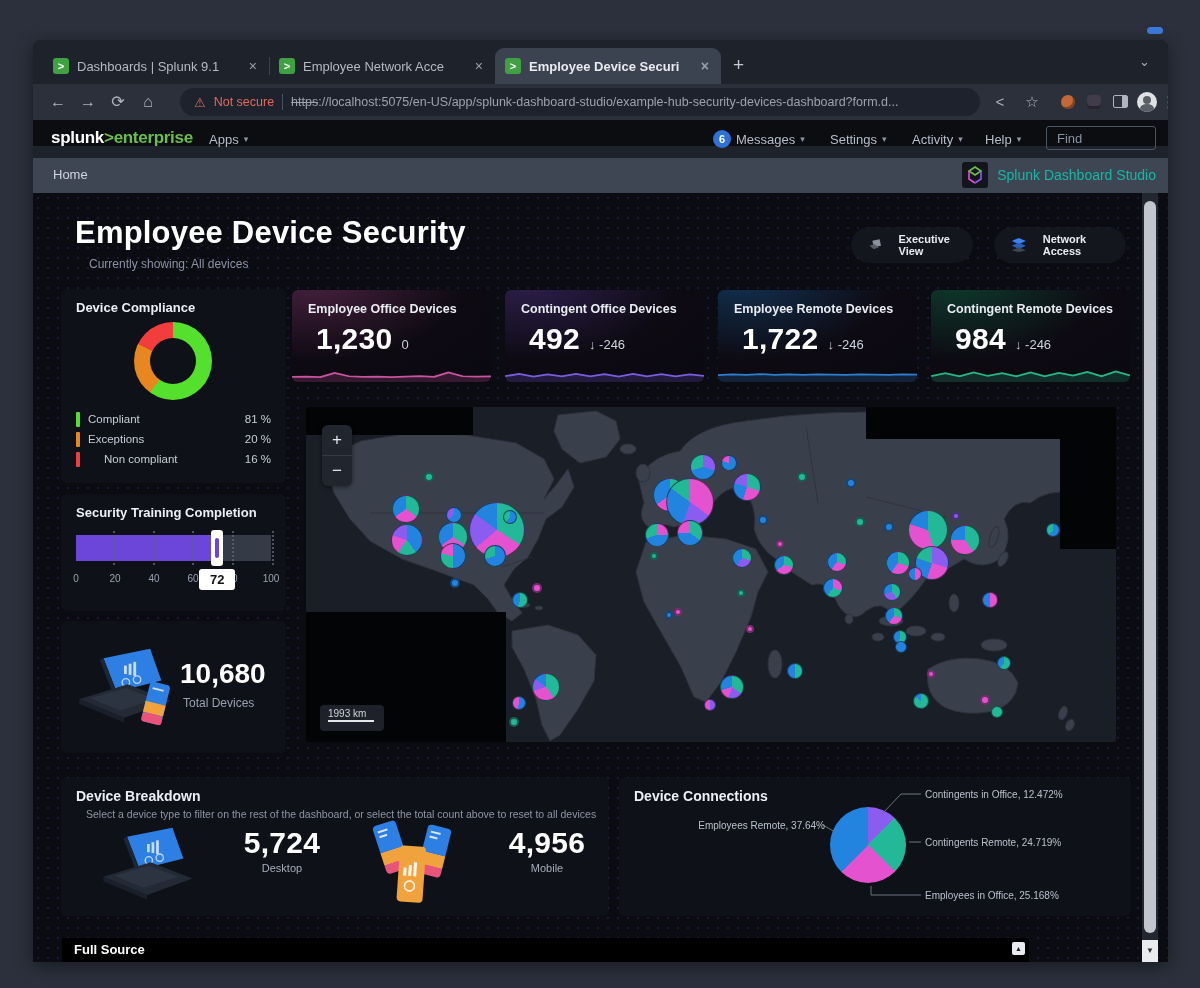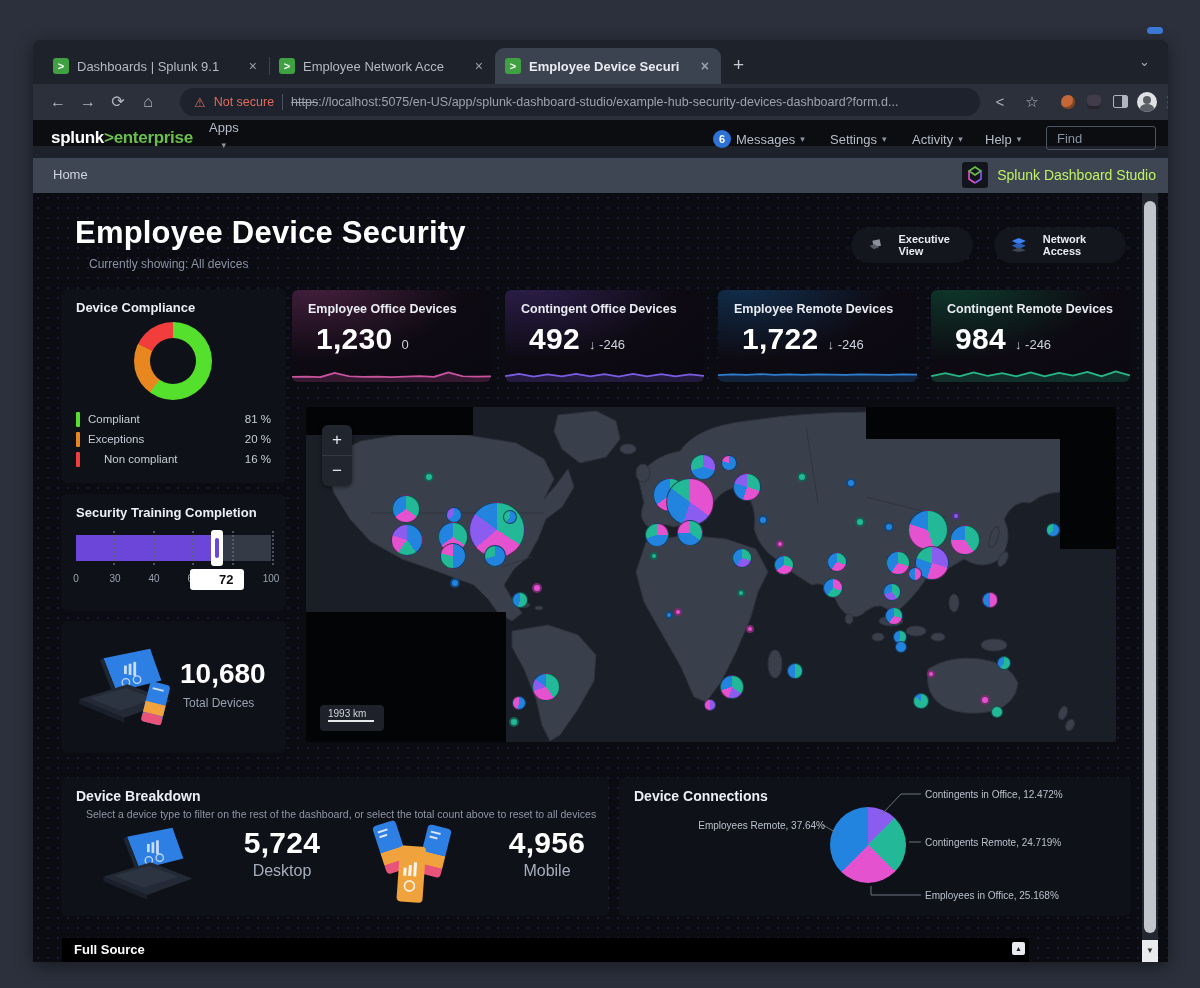--- a/index.html
+++ b/index.html
@@ -41,21 +41,21 @@
   .slogo .g{color:#6abf4b;}
   .snav{position:absolute;top:0;height:38px;display:flex;align-items:center;color:#b6bdc8;font-size:13px;gap:5px;}
   .badge{width:18px;height:18px;border-radius:50%;background:#2e72d8;color:#fff;font-size:11px;font-weight:bold;line-height:18px;text-align:center;}
   .caret{font-size:9px;color:#8d95a1;}
   .findbox{position:absolute;left:1013px;top:6px;width:110px;height:24px;border:1px solid #4a5566;border-radius:3px;color:#8a93a3;font-size:13px;line-height:24px;padding-left:10px;box-sizing:border-box;}
   
   .homebar{position:absolute;left:0;top:118px;width:100%;height:35px;background:#3e4653;}
   .home-lbl{position:absolute;left:20px;top:9px;color:#cfd5df;font-size:13px;}
   .studio{position:absolute;right:12px;top:4px;display:flex;align-items:center;gap:9px;}
   .studio-ic{width:26px;height:26px;background:#12151b;border-radius:3px;}
-  .studio-lbl{color:#bef264;font-size:14px;}
+  .studio-lbl{color:#14b8a6;font-size:14px;}
   
   .dash{position:absolute;left:0;top:153px;width:1135px;height:769px;background-color:#0a0c12;
         background-image:radial-gradient(rgba(111,66,214,0.20) 1px,transparent 1.4px);background-size:10px 10px;}
   .panel{position:absolute;background:#0f1119;border-radius:4px;box-shadow:0 0 0 1px rgba(255,255,255,0.02);}
   .ptitle{position:absolute;left:14px;top:10px;color:#eceff4;font-size:13px;font-weight:bold;}
   .dash-title{position:absolute;left:42px;top:22px;color:#ffffff;font-size:31px;font-weight:bold;letter-spacing:.2px;}
   .dash-sub{position:absolute;left:56px;top:64px;color:#8b92a2;font-size:12px;}
   .hbtn{position:absolute;top:35px;height:34px;border-radius:17px;background:#14161e;display:flex;align-items:center;gap:16px;padding:0 16px;box-sizing:border-box;color:#e8ebf1;font-size:11px;font-weight:bold;box-shadow:0 0 0 1px rgba(255,255,255,0.04);}
   
   .donut{position:absolute;left:72px;top:32px;width:78px;height:78px;border-radius:50%;}
@@ -93,21 +93,21 @@
   .mapzoom{position:absolute;left:16px;top:18px;width:30px;background:#21252d;border-radius:6px;overflow:hidden;box-shadow:0 1px 4px rgba(0,0,0,.5);}
   .mapzoom .zb{width:30px;height:30px;color:#e6e9ed;font-size:17px;line-height:30px;text-align:center;}
   .mapzoom .zb + .zb{border-top:1px solid #343945;}
   .mapscale{position:absolute;left:14px;bottom:11px;width:64px;height:26px;background:rgba(33,37,45,0.9);border-radius:4px;padding:3px 8px 0 8px;box-sizing:border-box;}
   .mapscale .txt{color:#cfd4da;font-size:10px;}
   .mapscale .bar{margin-top:1px;width:46px;height:2px;background:#e5e7ea;}
   
   .bd-sub{position:absolute;left:24px;top:30px;color:#8e95a3;font-size:10.5px;}
   .bd-item{position:absolute;top:48px;width:130px;text-align:center;}
   .bd-val{color:#fff;font-size:30px;font-weight:bold;letter-spacing:.3px;}
-  .bd-lbl{color:#a6adba;font-size:16px;margin-top:2px;}
+  .bd-lbl{color:#a6adba;font-size:11px;margin-top:2px;}
   .bd-icon{position:absolute;top:46px;}
   
   .cpie{position:absolute;left:210px;top:29px;width:76px;height:76px;border-radius:50%;}
   .cl{position:absolute;color:#b9c0cb;font-size:10px;white-space:nowrap;}
   .cl0{left:305px;top:11px;}
   .cl1{left:305px;top:59px;}
   .cl2{left:305px;top:112px;}
   .cl3{left:40px;top:42px;width:165px;text-align:right;}
   .clines{position:absolute;left:0;top:0;pointer-events:none;}
   
@@ -163,21 +163,21 @@
       <div class="ric" style="left:988px;">☆</div>
       <div class="ext-orange" style="left:1028px;"></div>
       <div class="ext-dark" style="left:1054px;"></div>
       <div class="sidepanel-ic" style="left:1080px;"></div>
       <div class="avatar" style="left:1104px;"></div>
       <div class="ric" style="left:1116px;left:1128px;width:10px;">⋮</div>
     </div>
 
     <div class="splunkbar">
       <div class="slogo"><span class="w">splunk</span><span class="g">&gt;enterprise</span></div>
-      <div class="snav" style="left:176px;flex-direction:column;">
+      <div class="snav" style="left:176px;">
           <span>Apps</span>
           <span class="caret">▾</span>
         </div>
       <div class="snav" style="left:680px;">
           <span class="badge">6</span>
           <span>Messages</span>
           <span class="caret">▾</span>
         </div>
       <div class="snav" style="left:797px;">
           <span>Settings</span>
@@ -303,24 +303,24 @@
         <div class="ptitle">Security Training Completion</div>
         <div class="gwrap" id="gauge">
           <div class="gtrack"></div>
           <div class="gfill" id="gfill" style="width: calc(72% - 4px); background: linear-gradient(rgb(107, 70, 216), rgb(107, 70, 216));"></div>
           <div class="ggrid" style="left: calc(20% - 1px);"></div>
             <div class="ggrid" style="left: calc(40% - 1px);"></div>
             <div class="ggrid" style="left: calc(60% - 1px);"></div>
             <div class="ggrid" style="left: calc(80% - 1px);"></div>
             <div class="ggrid" style="left: calc(100% - 1px);"></div>
             <div class="ghandle" id="ghandle" style="left: 72%;"></div>
-          <div class="gtip" id="gtip" style="left: 72%; padding-left: 18px;">72</div>
+          <div class="gtip" id="gtip" style="left: 72%;">72</div>
           <div class="gticks" id="gticks">
               <span style="left: 0%;">0</span>
-              <span style="left: 20%;">30</span>
+              <span style="left: 20%;">20</span>
               <span style="left: 40%;">40</span>
               <span style="left: 60%;">60</span>
               <span style="left: 80%;">80</span>
               <span style="left: 100%;">100</span>
             </div>
         </div>
       </div>
 
       <div class="panel" style="left:29px;top:429px;width:223px;height:130px;">
         <svg width="112" height="100" viewBox="0 0 120 100" style="position:absolute;left:6px;top:16px;">

